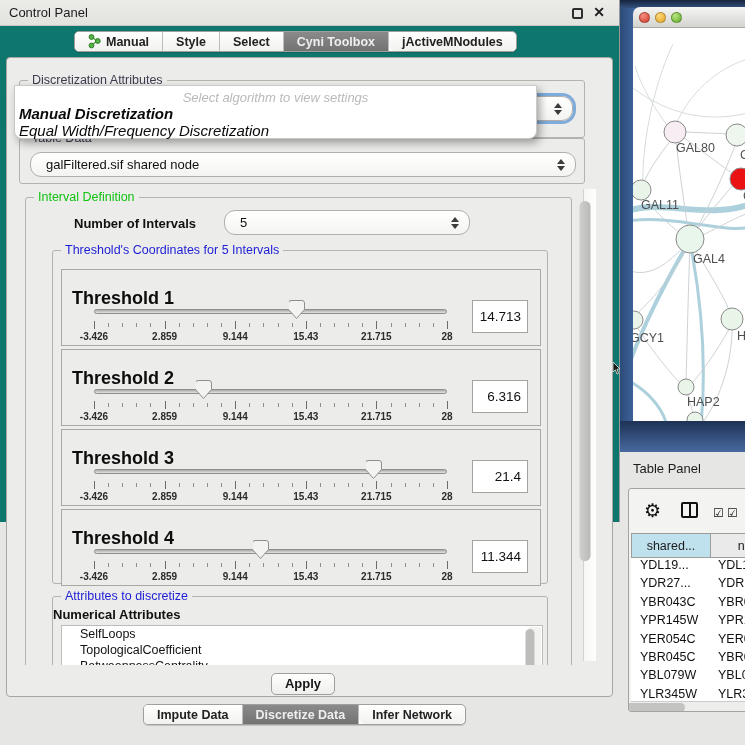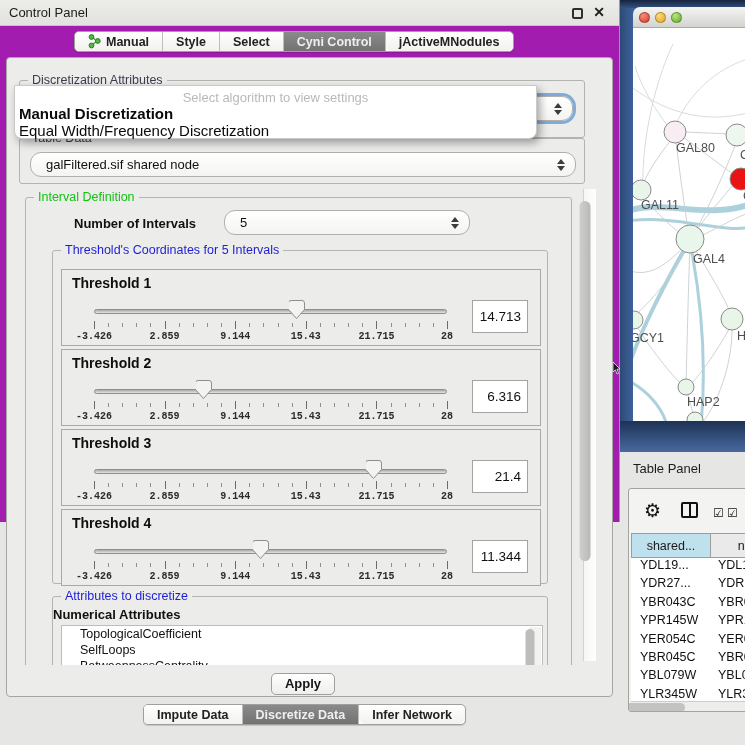--- a/index.html
+++ b/index.html
@@ -1,20 +1,20 @@
 <!DOCTYPE html>
 <html><head>
 <meta charset="utf-8">
 <style>
   * { margin:0; padding:0; box-sizing:border-box; }
   html,body { width:745px; height:745px; font-family:"Liberation Sans", sans-serif; background:#e6e6e4; overflow:hidden; }
   #root { position:relative; width:745px; height:745px; }
 
   
-  #control-panel { position:absolute; left:0; top:0; width:620px; height:522px; background:#a21caf; border-right:1px solid #9a9a9a; }
+  #control-panel { position:absolute; left:0; top:0; width:620px; height:522px; background:#0f766e; border-right:1px solid #9a9a9a; }
   .cp-titlebar { position:absolute; left:0; top:0; width:100%; height:26px; background:linear-gradient(#ecece9,#e2e2df); border-bottom:1px solid #c6c6c3; }
   .cp-title { position:absolute; left:9px; top:5px; font-size:13px; color:#1c1c1c; }
   .btn-float { position:absolute; right:36px; top:8px; width:11px; height:11px; border:2px solid #2e2e2e; border-radius:2px; background:transparent; }
   .btn-close { position:absolute; right:14px; top:4px; font-size:14px; font-weight:bold; color:#1d1d1d; }
 
   
   .seg-bar { position:absolute; display:flex; height:21px; border:1px solid #9f9f9c; border-radius:5px; background:#fdfdfd; box-shadow:0 1px 1px rgba(0,0,0,0.15); overflow:hidden; }
   .seg { display:flex; align-items:center; justify-content:center; gap:5px; padding:0 13px; font-size:12.5px; font-weight:bold; color:#222; border-right:1px solid #bdbdbb; background:linear-gradient(#ffffff,#f1f1ee); white-space:nowrap; }
   .seg:last-child { border-right:none;border-radius:7px; }
   .seg.active { background:linear-gradient(#8a8a8a,#737373); color:#efefef; }
@@ -29,40 +29,40 @@
   .t-blue  { color:#1d1dd6; }
 
   .combo { position:absolute; background:linear-gradient(#ffffff,#f4f4f2); border:1px solid #b0b0ad; border-radius:11px; height:25px; font-size:13px; color:#111; display:flex; align-items:center; padding-left:15px; }
   .combo .spin { position:absolute; right:10px; top:50%; transform:translateY(-50%); display:flex; flex-direction:column; gap:2px; }
   .combo .spin i { display:block; width:0; height:0; border-left:4px solid transparent; border-right:4px solid transparent; }
   .combo .spin i.up { border-bottom:5px solid #3c3c3c; }
   .combo .spin i.dn { border-top:5px solid #3c3c3c; }
   .combo.focused { box-shadow:0 0 0 3px rgba(90,150,212,0.75); }
 
   
-  #algo-popup { position:absolute; left:7px; top:27px; width:523px; height:54px; background:#ffffff; border:1px solid #c9c9c9; border-radius:1px 1px 8px 8px; box-shadow:3px 4px 9px rgba(0,0,0,0.35); z-index:60; }
+  #algo-popup { position:absolute; left:7px; top:27px; width:523px; height:54px; background:#ffffff; border:1px solid #c9c9c9; border-radius:1px 1px 8px 8px; box-shadow:3px 4px 9px rgba(0,0,0,0.35); z-index:60;font-style:italic; }
   .popup-placeholder { position:absolute; left:0; top:4px; width:100%; text-align:center; font-size:13px; color:#b9b9b9; }
   .popup-item { position:absolute; left:4px; font-size:15px; color:#0a0a0a; white-space:nowrap; }
   .popup-item.first { top:19px; font-weight:bold; }
   .popup-item.second { top:36px; }
 
   
   #scroll-viewport { position:absolute; left:12px; top:129px; width:562px; height:478px; overflow:hidden; }
   #v-scrollbar { position:absolute; left:576px; top:131px; width:13px; height:472px; background:linear-gradient(90deg,#f6f6f4,#ffffff); border-left:1px solid #d2d2d0; }
   #v-scrollbar .thumb { position:absolute; left:1px; top:12px; width:11px; height:360px; background:linear-gradient(90deg,#cfcfcd,#b9b9b7); border-radius:6px; }
 
   
   #interval-group { position:absolute; left:6px; top:10px; width:547px; height:700px; border:1px solid #b3b3b0; border-radius:3px; }
   #num-intervals-label { position:absolute; left:48px; top:18px; font-size:13px; font-weight:bold; color:#111; }
   #num-intervals-combo { left:198px; top:12px; width:246px; }
   #thresholds-group { position:absolute; left:26px; top:52px; width:496px; height:334px; border:1px solid #b3b3b0; border-radius:3px; }
 
   .threshold-panel { position:absolute; left:8px; width:480px; height:77px; border:1px solid #a8a8a5; background:#ececea; }
-  .th-title { position:absolute; left:10px; top:5px; font-size:14px; font-weight:bold; color:#0d0d0d; }
-  .slider { position:absolute; left:32px; top:28px; width:353px; height:46px;font-family:Liberation Mono, monospace; }
+  .th-title { position:absolute; left:10px; top:18px; font-size:18px; font-weight:bold; color:#0d0d0d; }
+  .slider { position:absolute; left:32px; top:28px; width:353px; height:46px; }
   .track { position:absolute; left:0; top:11px; width:100%; height:5px; border:1px solid #8f8f8c; border-radius:3px; background:linear-gradient(#a9a9a6,#e3e3e0); }
   .thumb { position:absolute; top:2px; width:16px; height:19px; transform:translateX(-50%); }
   .ticks { position:absolute; left:0; top:23px; width:100%; height:9px; }
   .tick { position:absolute; top:0; width:1px; height:8px; background:#6b6b68; }
   .tick.minor { top:2px; height:4px; background:#8d8d8a; }
   .tick-labels { position:absolute; left:0; top:33px; width:100%; height:12px; }
   .tick-labels span { position:absolute; transform:translateX(-50%); font-size:10px; font-weight:bold; color:#2b2b2b; white-space:nowrap; }
   .th-value { position:absolute; left:410px; top:30px; width:56px; height:33px; background:#ffffff; border:1px solid #a3a3a0; font-size:13.5px; color:#111; text-align:right; padding:8px 6px 0 0; }
 
   
@@ -140,21 +140,21 @@
         </svg>
         <span>Manual</span>
       </div>
       <div class="seg">
           <span>Style</span>
         </div>
       <div class="seg">
           <span>Select</span>
         </div>
       <div class="seg active">
-          <span>Cyni Control</span>
+          <span>Cyni Toolbox</span>
         </div>
       <div class="seg">
           <span>jActiveMNodules</span>
         </div>
     </div>
 
     <div id="main-panel">
 
       <div class="group" style="left:12px; top:22px; width:566px; height:58px;">
         <span class="group-title t-navy">Discretization Attributes</span>
@@ -401,23 +401,23 @@
 
           <div id="attributes-group">
             <span class="group-title t-blue">Attributes to discretize</span>
             <span id="numerical-attributes-label">Numerical Attributes</span>
             <div id="attribute-list">
 
               <div id="attr-scrollbar">
                   <div class="thumb"></div>
                 </div>
 
+                <span class="attr-item">SelfLoops</span>
+
                 <span class="attr-item">TopologicalCoefficient</span>
-
-                <span class="attr-item">SelfLoops</span>
 
                 <span class="attr-item">BetweennessCentrality</span>
               </div>
           </div>
         </div>
       </div>
 
       <div id="v-scrollbar">
           <div class="thumb"></div>
         </div>

